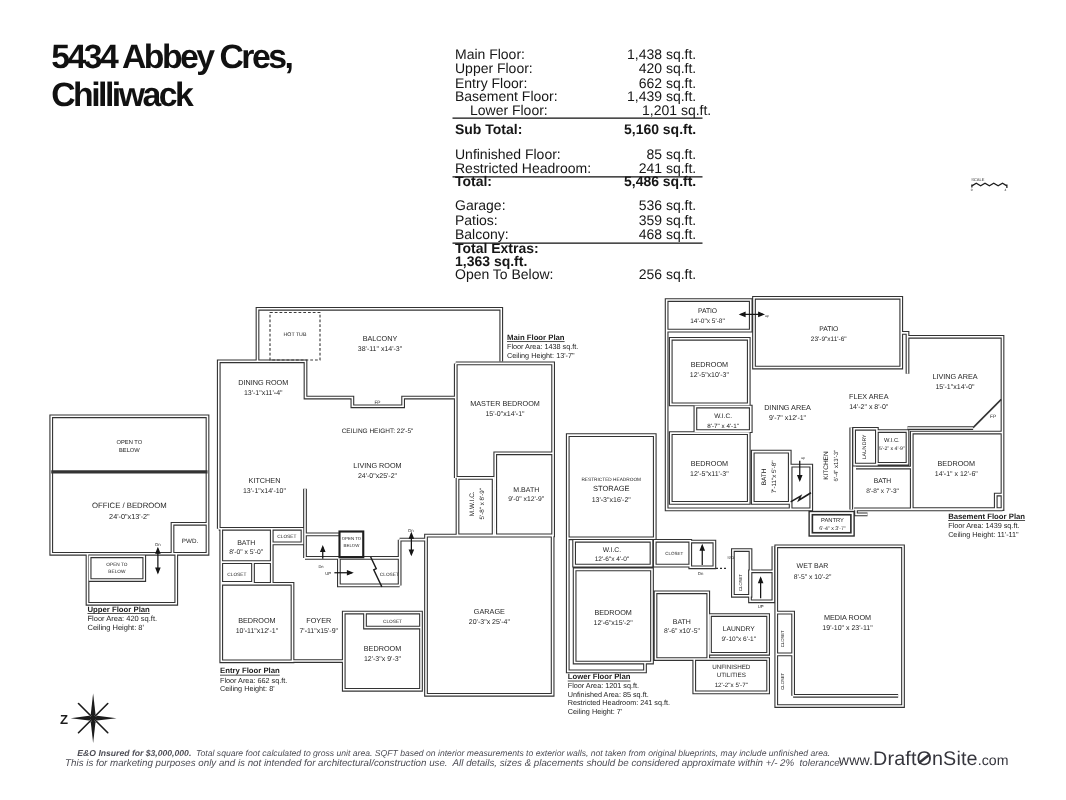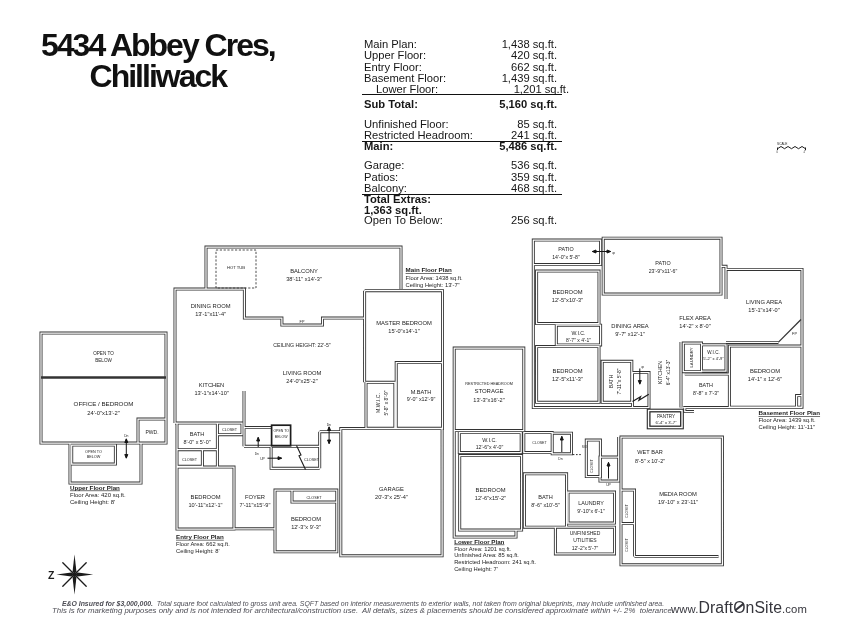--- a/index.html
+++ b/index.html
@@ -1,37 +1,37 @@
 <!DOCTYPE html>
 <html><head><meta charset="utf-8">
 <style>
 html,body{margin:0;padding:0;background:#fff;}
 body{width:853px;height:640px;font-family:"Liberation Sans",sans-serif;color:#1d1d1d;}
 #page{position:relative;width:853px;height:640px;overflow:hidden;}
-#title{position:absolute;left:41px;top:30px;font-size:32px;font-weight:bold;color:#111;line-height:31px;letter-spacing:-2px;text-align:center;}
+#title{position:absolute;left:41px;top:30px;font-size:27px;font-weight:bold;color:#111;line-height:31px;letter-spacing:-2px;}
 #tbl{position:absolute;left:0;top:0;width:853px;height:250px;font-size:11.2px;color:#161616;}
 .tr{position:absolute;left:364px;width:193px;display:flex;justify-content:space-between;height:11.3px;line-height:11.3px;}
 .rule{position:absolute;left:362px;width:200px;height:0;border-top:1.4px solid #111;}
 .b{font-weight:bold;}
 #footRight{position:absolute;right:46px;top:583.5px;font-size:12.3px;color:#6e6e78;font-style:italic;white-space:nowrap;}
 #footRight .ph{font-style:normal;color:#2e2e33;font-weight:bold;letter-spacing:0.2px;font-size:13px;}
 #weburl{position:absolute;right:46px;top:599px;color:#35353c;font-style:normal;white-space:nowrap;font-size:11.3px;letter-spacing:0.1px;}
 #weburl .big{font-size:15.8px;}
 .oo{position:relative;display:inline-block;}
 .needle{position:absolute;left:0.5px;top:6.5px;width:11px;height:2.4px;background:#35353c;transform:rotate(-38deg);}
 #disc{position:absolute;left:23px;top:599.5px;width:680px;font-size:7.2px;font-style:italic;color:#4d4d55;line-height:7.6px;white-space:nowrap;text-align:center;}
 #disc .b1{font-weight:bold;}
 svg text{fill:#1d1d1d;font-family:"Liberation Sans",sans-serif;}
 </style></head>
 <body>
 <div id="page">
 <div id="title">5434 Abbey Cres,<br>Chilliwack</div>
 <div id="tbl">
 <div class="tr" style="top:39.1px;">
-        <span>Main Plan:</span>
+        <span>Main Floor:</span>
         <span>1,438 sq.ft.</span>
       </div>
 <div class="tr" style="top:50.4px;">
         <span>Upper Floor:</span>
         <span>420 sq.ft.</span>
       </div>
 <div class="tr" style="top:61.7px;">
         <span>Entry Floor:</span>
         <span>662 sq.ft.</span>
       </div>
@@ -51,21 +51,21 @@
 <div class="tr" style="top:119.1px;">
         <span>Unfinished Floor:</span>
         <span>85 sq.ft.</span>
       </div>
 <div class="tr" style="top:130.4px;">
         <span>Restricted Headroom:</span>
         <span>241 sq.ft.</span>
       </div>
 <div class="rule" style="top:141.0px;"></div>
 <div class="tr b" style="top:140.8px;">
-        <span>Main:</span>
+        <span>Total:</span>
         <span>5,486 sq.ft.</span>
       </div>
 <div class="tr" style="top:160.4px;">
         <span>Garage:</span>
         <span>536 sq.ft.</span>
       </div>
 <div class="tr" style="top:171.7px;">
         <span>Patios:</span>
         <span>359 sq.ft.</span>
       </div>

